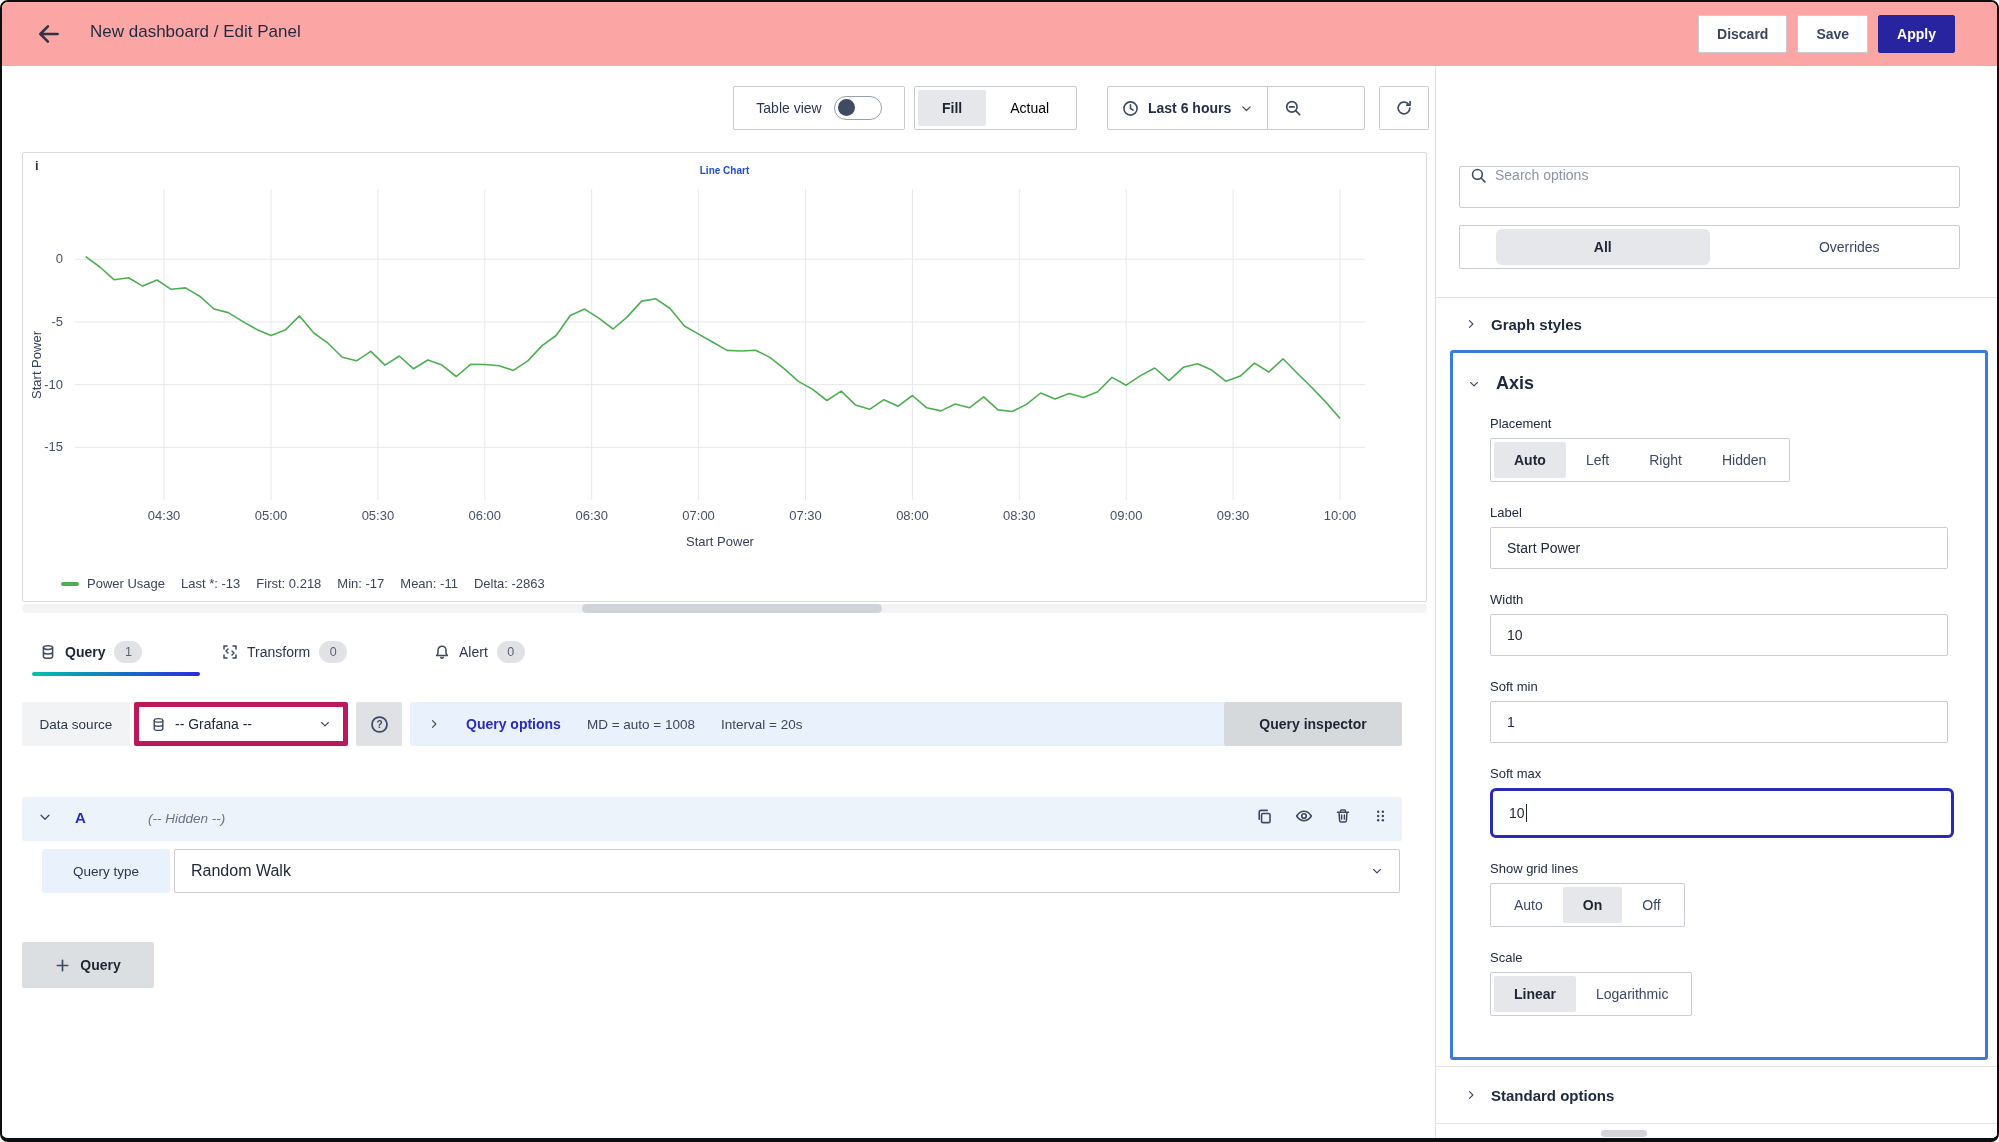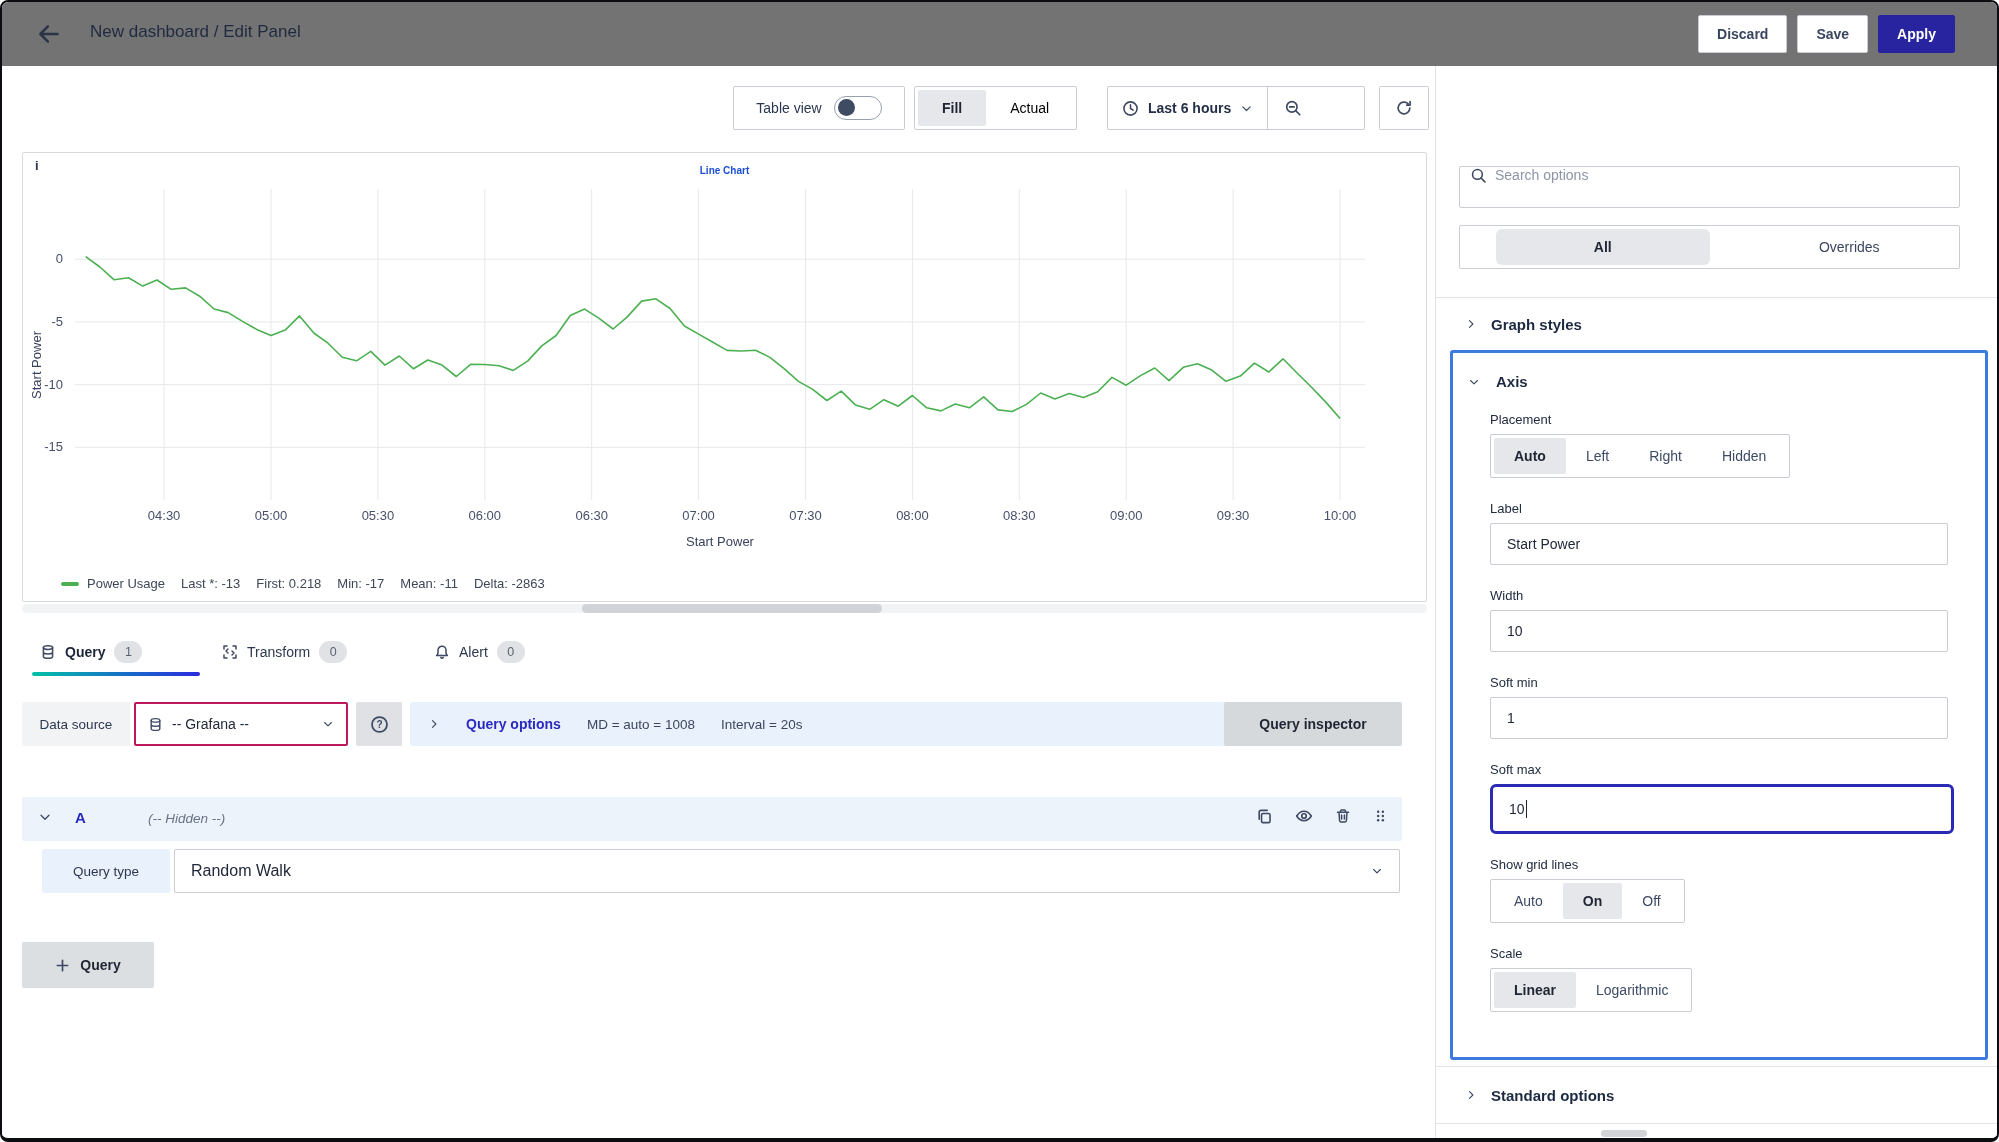--- a/index.html
+++ b/index.html
@@ -4,21 +4,21 @@
 <style>
   * { box-sizing: border-box; margin: 0; padding: 0; }
   html,body { background:#fff; }
   body { font-family: "Liberation Sans", sans-serif; color:#3d4757; }
   .screen { position:relative; width:1999px; height:1142px; background:#fff;
             border:2px solid #0c0d10; border-bottom-width:4px; border-radius:8px; overflow:hidden; }
   svg.icon { display:inline-block; vertical-align:middle; }
   .stroke { fill:none; stroke:#3e4a63; stroke-width:1.5; stroke-linecap:round; stroke-linejoin:round; }
 
   
-  .header { position:absolute; top:0; left:0; right:0; height:64px; background:#737373; }
+  .header { position:absolute; top:0; left:0; right:0; height:64px; background:#fca5a5; }
   .back-btn { position:absolute; left:32px; top:17px; width:30px; height:30px; border:none; background:transparent; cursor:pointer; }
   .page-title { position:absolute; left:88px; top:20px; font-size:17px; font-weight:500; color:#1f2a40; }
   .hdr-actions { position:absolute; right:42px; top:13px; display:flex; gap:10px; }
   .btn { height:38px; padding:0 18px; border:1px solid #c9ccd2; border-radius:2px; background:#fff;
          font-size:14px; font-weight:600; color:#3a4660; font-family:inherit; cursor:pointer; }
   .btn.primary { background:#2824a0; border-color:#2824a0; color:#fff; }
 
   
   .toolbar { position:absolute; top:84px; left:0; right:0; height:46px; font-size:14px; }
   .tb-box { position:absolute; height:44px; border:1px solid #c9ccd2; border-radius:2px; background:#fff;
@@ -64,21 +64,21 @@
   .qtab.active .t-label { font-weight:700; color:#1c2538; }
   .badge { min-width:28px; height:22px; padding:0 9px; border-radius:11px; background:#e0e2e6; color:#5a6372;
            font-size:12.5px; display:flex; align-items:center; justify-content:center; }
   .qtab-underline { position:absolute; left:10px; top:40px; width:168px; height:4px; border-radius:2px;
                     background:linear-gradient(90deg,#00c1a8,#2a2ae0); }
 
   
   .ds-row { position:absolute; left:20px; top:700px; height:46px; width:1380px; font-size:14px; }
   .chip { display:flex; align-items:center; height:44px; border-radius:2px; }
   .ds-label { position:absolute; left:0; width:108px; background:#f2f3f5; color:#2c3750; font-size:13.5px; font-weight:500; justify-content:center; }
-  .ds-select { position:absolute; left:112px; width:214px; height:44px; border:2px solid #be185d; border-radius:2px; background:#fff;
+  .ds-select { position:absolute; left:112px; width:214px; height:44px; border:5px solid #be185d; border-radius:2px; background:#fff;
                display:flex; align-items:center; gap:9px; padding:0 12px; cursor:pointer; }
   .ds-select .val { flex:1; color:#22293a; }
   .help-btn { position:absolute; left:334px; width:46px; background:#dfe1e4; justify-content:center; cursor:pointer; border:none; }
   .qopts-bar { position:absolute; left:388px; width:815px; height:44px; background:#e9f1fc; border-radius:2px;
                display:flex; align-items:center; padding:0 18px; gap:26px; }
   .qopts-bar .qo-label { font-weight:600; color:#2a2ac0; cursor:pointer; }
   .qopts-bar .qo-meta { font-size:13.5px; color:#3c4660; }
   .qinspector { position:absolute; right:0; width:178px; height:44px; background:#d6d9dc; border:none; border-radius:2px;
                 font-size:14px; font-weight:700; color:#1f2533; font-family:inherit; cursor:pointer; }
 
@@ -110,21 +110,21 @@
                       border-radius:6px; cursor:pointer;margin-left:33px; }
   .filter-tabs .opt.sel { background:#e5e7ea; font-weight:700; color:#1f2533; }
   .opt-section { position:absolute; left:0; width:100%; display:flex; align-items:center; gap:14px; padding-left:29px;
                  border-top:1px solid #e2e4e6; cursor:pointer; }
   .opt-section .sec-title { font-size:15px; font-weight:700; color:#1c2940; }
   .sec-graph { top:231px; height:53px; }
   .sec-standard { top:1000px; height:58px; border-bottom:1px solid #e2e4e6; }
   .axis-box { position:absolute; left:14px; top:284px; width:538px; min-height:710px; border:3px solid #3b7be0; border-radius:3px; background:#fff;
               padding:16px 37px 20px 37px; }
   .axis-head { display:flex; align-items:center; gap:16px; margin:4px 0 22px -22px; cursor:pointer; }
-  .axis-head .sec-title { font-size:15px; font-weight:700; color:#1c2940; }
+  .axis-head .sec-title { font-size:18px; font-weight:700; color:#1c2940; }
   .field-label { font-size:13px; font-weight:400; color:#222c40; margin-bottom:7px; }
   .field { margin-bottom:23px; }
   .seg2 { display:flex; border:1px solid #c9ccd2; border-radius:2px; padding:3px; width:max-content; background:#fff; font-size:14px; }
   .seg2 .opt { padding:0 20px; height:36px; display:flex; align-items:center; border-radius:2px; color:#3d4a66; cursor:pointer; }
   .seg2 .opt.sel { background:#e5e7ea; color:#1f2533; font-weight:700; }
   .txt-input { width:458px; height:42px; border:1px solid #c9ccd2; border-radius:2px; padding:0 16px; font-size:14px;
                font-family:inherit; color:#22293a; background:#fff; }
   .txt-input.focused-box { display:flex; align-items:center; border:3px solid #2a2ab5; border-radius:6px; height:50px; width:464px; }
   .caret { display:inline-block; width:1.5px; height:18px; background:#1c2538; margin-left:1px; animation:none; }
   .rp-scroll-pill { position:absolute; left:165px; top:1064px; width:46px; height:7px; border-radius:4px; background:#d2d4d8; }

